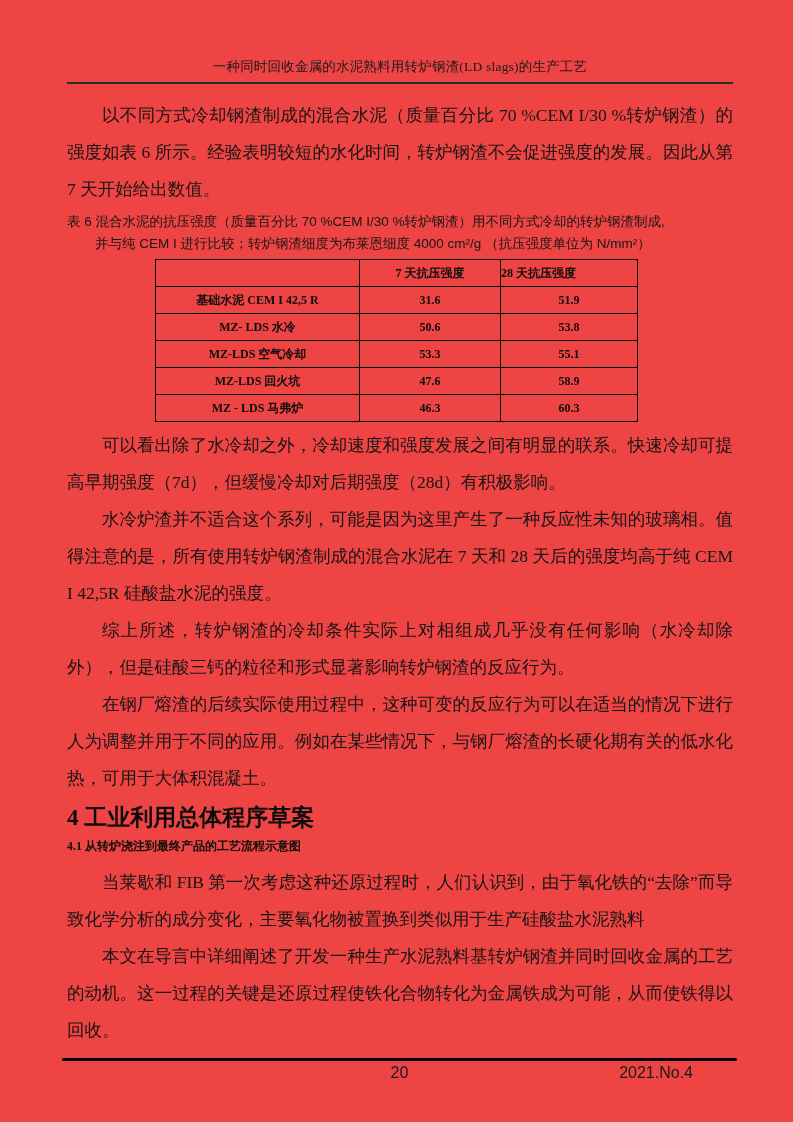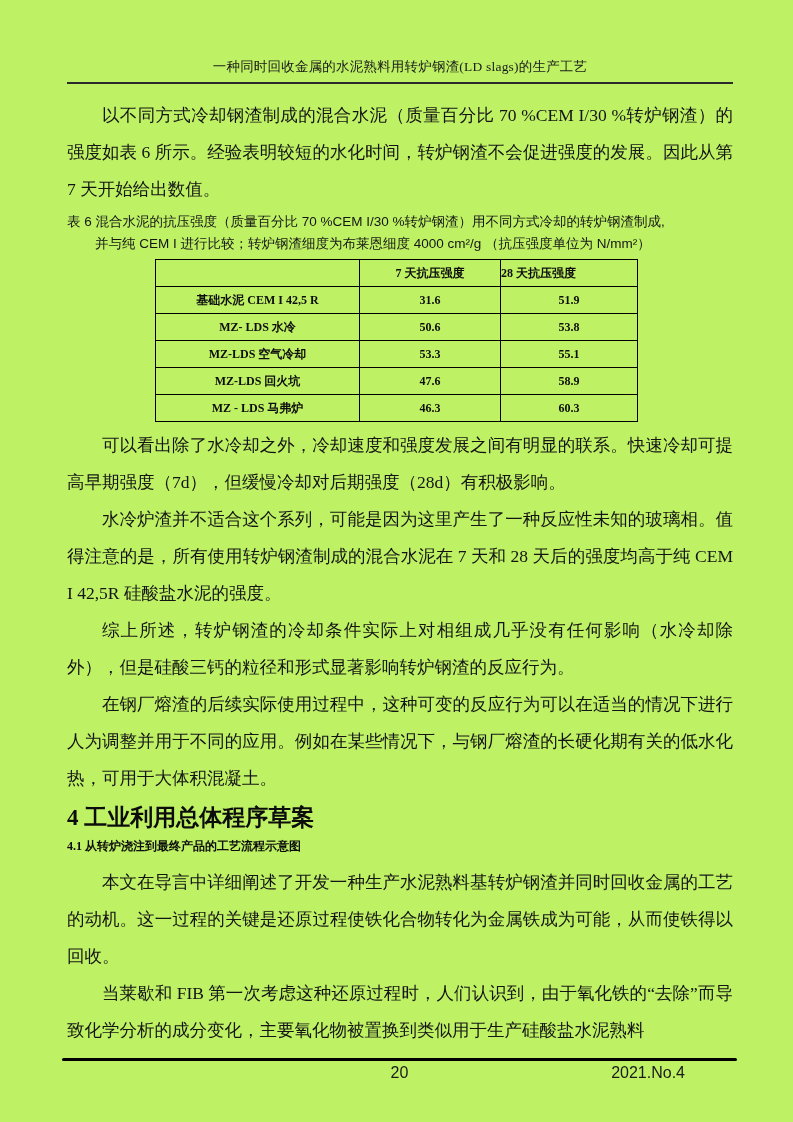--- a/index.html
+++ b/index.html
@@ -1,21 +1,21 @@
 <!DOCTYPE html>
 <html><head>
 <meta charset="utf-8">
 <style>
   * { margin: 0; padding: 0; box-sizing: border-box; }
   html, body { background: #ffffff; }
   .page {
     position: relative;
     width: 793px;
     height: 1122px;
-    background: #bef264;
+    background: #ef4444;
     color: #111;
     font-family: "Liberation Serif", "DejaVu Serif", serif;
     overflow: hidden;
     margin: 0 auto;
   }
   .content { padding: 58px 60px 0 67px; }
 
   
   .running-title {
     text-align: center;
@@ -89,21 +89,21 @@
   .footer { position: absolute; left: 62px; right: 56px; top: 1058px; }
   .footer-rule { height: 2.5px; background: #000; border-radius: 2px; }
   .footer-row {
     position: relative;
     margin-top: 3px;
     font-family: "Liberation Sans", "DejaVu Sans", sans-serif;
     font-size: 16px;
     color: #1a1a1a;
   }
   .page-no { display: block; text-align: center; }
-  .issue { position: absolute; right: 52px; top: 0; }
+  .issue { position: absolute; right: 44px; top: 0; }
 </style>
 </head>
 <body>
 
 <div class="page">
   <div class="content">
 
     <header>
       <div class="running-title">一种同时回收金属的水泥熟料用转炉钢渣(LD slags)的生产工艺</div>
       <div class="header-rule"></div>
@@ -158,23 +158,23 @@
       <p class="body">水冷炉渣并不适合这个系列，可能是因为这里产生了一种反应性未知的玻璃相。值得注意的是，所有使用转炉钢渣制成的混合水泥在 7 天和 28 天后的强度均高于纯 CEM I 42,5R 硅酸盐水泥的强度。</p>
 
       <p class="body">综上所述，转炉钢渣的冷却条件实际上对相组成几乎没有任何影响（水冷却除外），但是硅酸三钙的粒径和形式显著影响转炉钢渣的反应行为。</p>
 
       <p class="body">在钢厂熔渣的后续实际使用过程中，这种可变的反应行为可以在适当的情况下进行人为调整并用于不同的应用。例如在某些情况下，与钢厂熔渣的长硬化期有关的低水化热，可用于大体积混凝土。</p>
 
       <h1 class="section">4  工业利用总体程序草案</h1>
 
       <h2 class="subsection">4.1 从转炉浇注到最终产品的工艺流程示意图</h2>
 
+      <p class="body">当莱歇和 FIB 第一次考虑这种还原过程时，人们认识到，由于氧化铁的“去除”而导致化学分析的成分变化，主要氧化物被置换到类似用于生产硅酸盐水泥熟料</p>
+
       <p class="body">本文在导言中详细阐述了开发一种生产水泥熟料基转炉钢渣并同时回收金属的工艺的动机。这一过程的关键是还原过程使铁化合物转化为金属铁成为可能，从而使铁得以回收。</p>
-
-      <p class="body">当莱歇和 FIB 第一次考虑这种还原过程时，人们认识到，由于氧化铁的“去除”而导致化学分析的成分变化，主要氧化物被置换到类似用于生产硅酸盐水泥熟料</p>
 
     </main>
   </div>
 
   <footer class="footer">
     <div class="footer-rule"></div>
     <div class="footer-row">
       <span class="page-no">20</span>
       <span class="issue">2021.No.4</span>
     </div>

